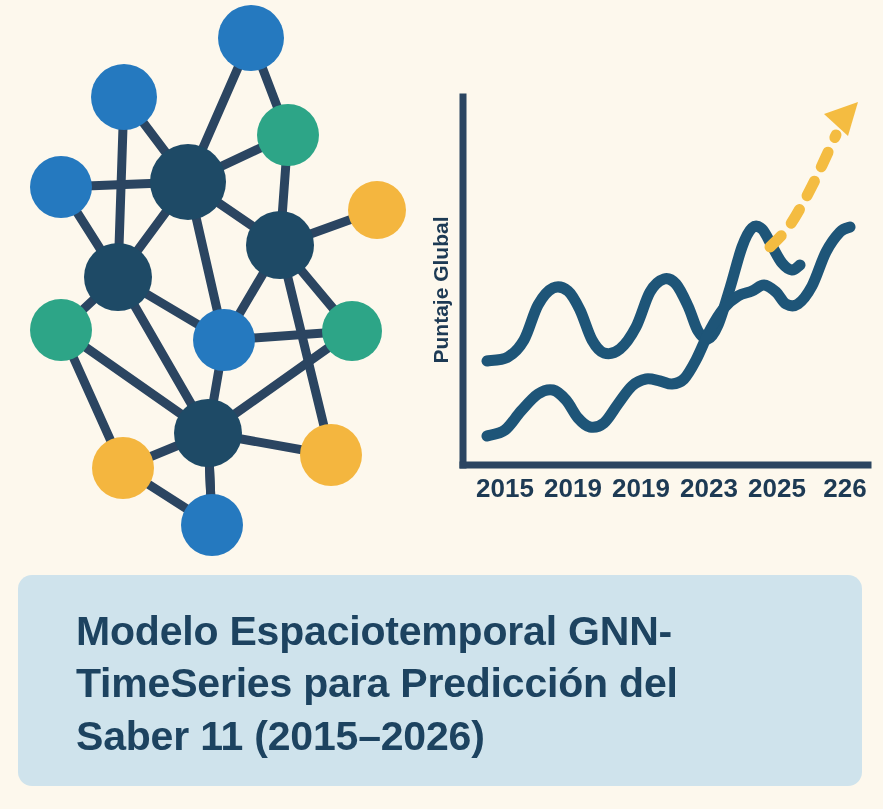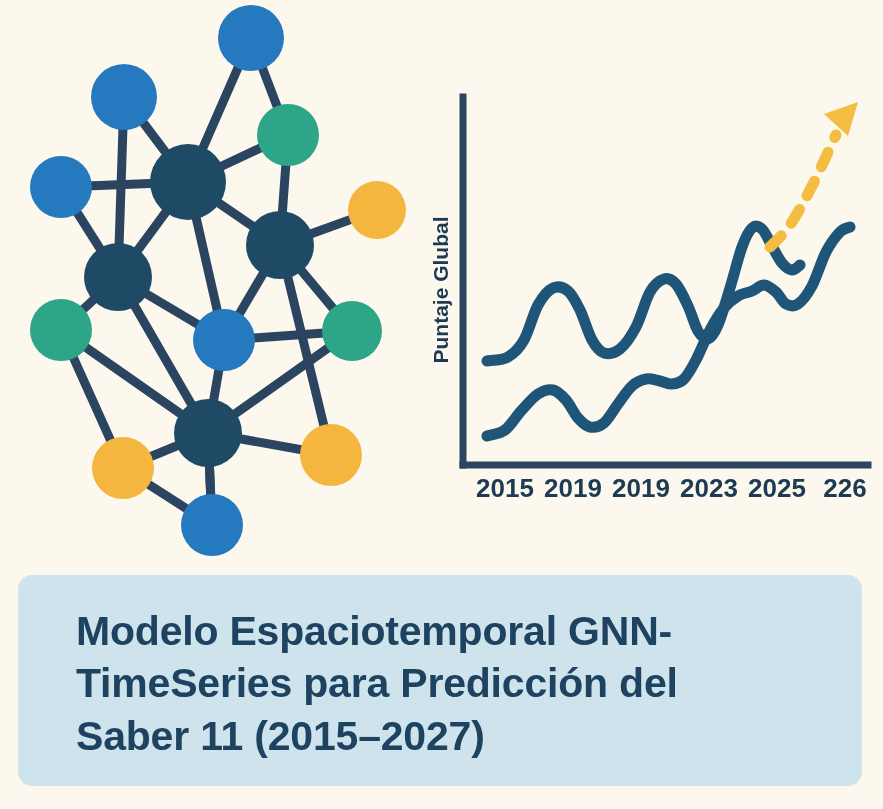--- a/index.html
+++ b/index.html
@@ -153,16 +153,16 @@
           <text x="709" y="497" text-anchor="middle" class="axis-tick-label">2023</text>
           <text x="777" y="497" text-anchor="middle" class="axis-tick-label">2025</text>
           <text x="845" y="497" text-anchor="middle" class="axis-tick-label">226</text>
         </g>
     </svg>
   </div>
 
   <div id="title-banner">
     <div id="title-text">Modelo Espaciotemporal GNN-
 TimeSeries para Predicción del
-Saber 11 (2015–2027)</div>
+Saber 11 (2015–2026)</div>
   </div>
 
 </div>
 
 </body></html>

